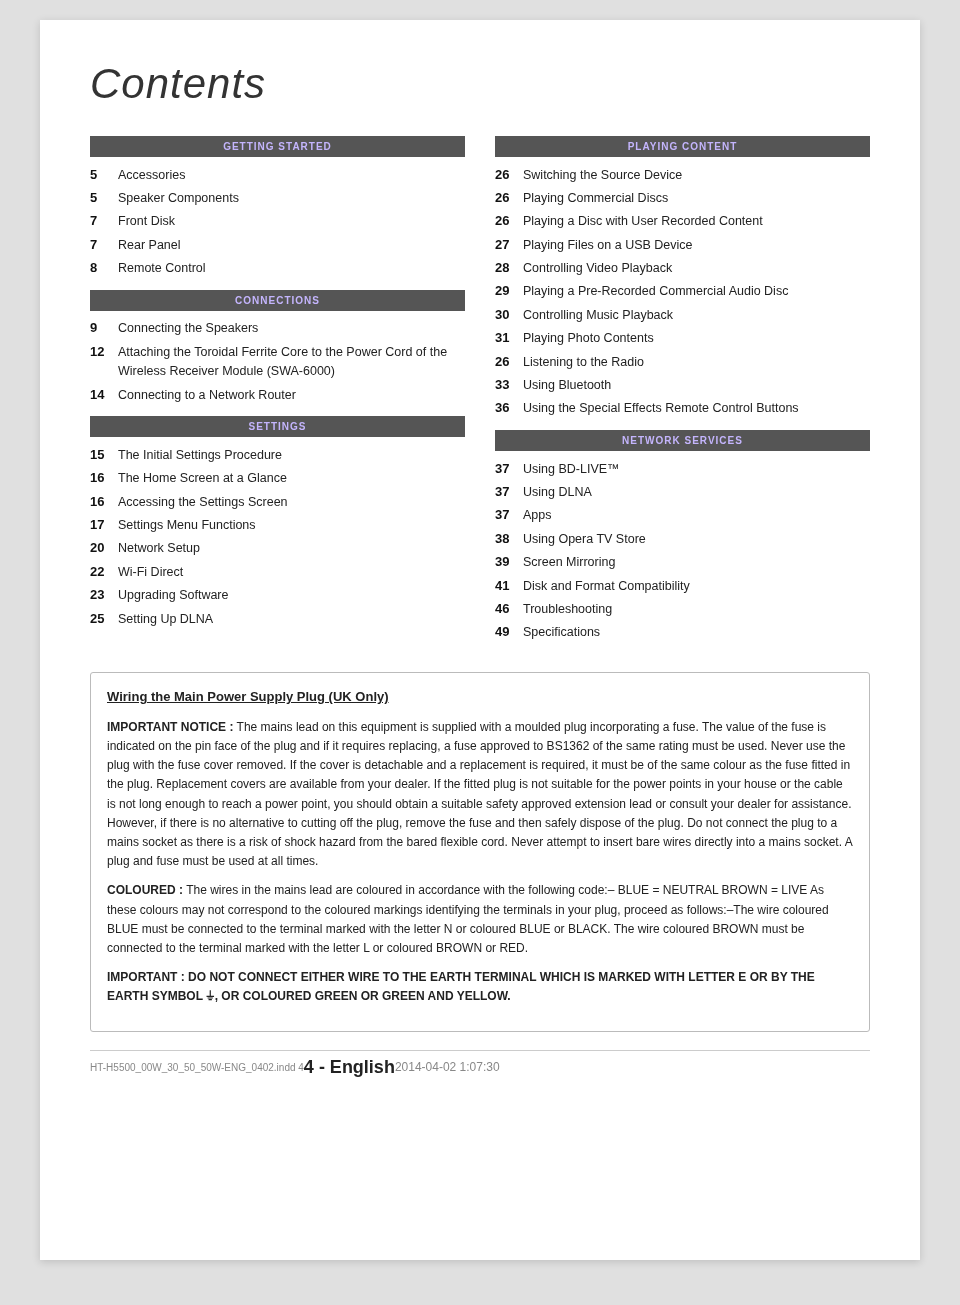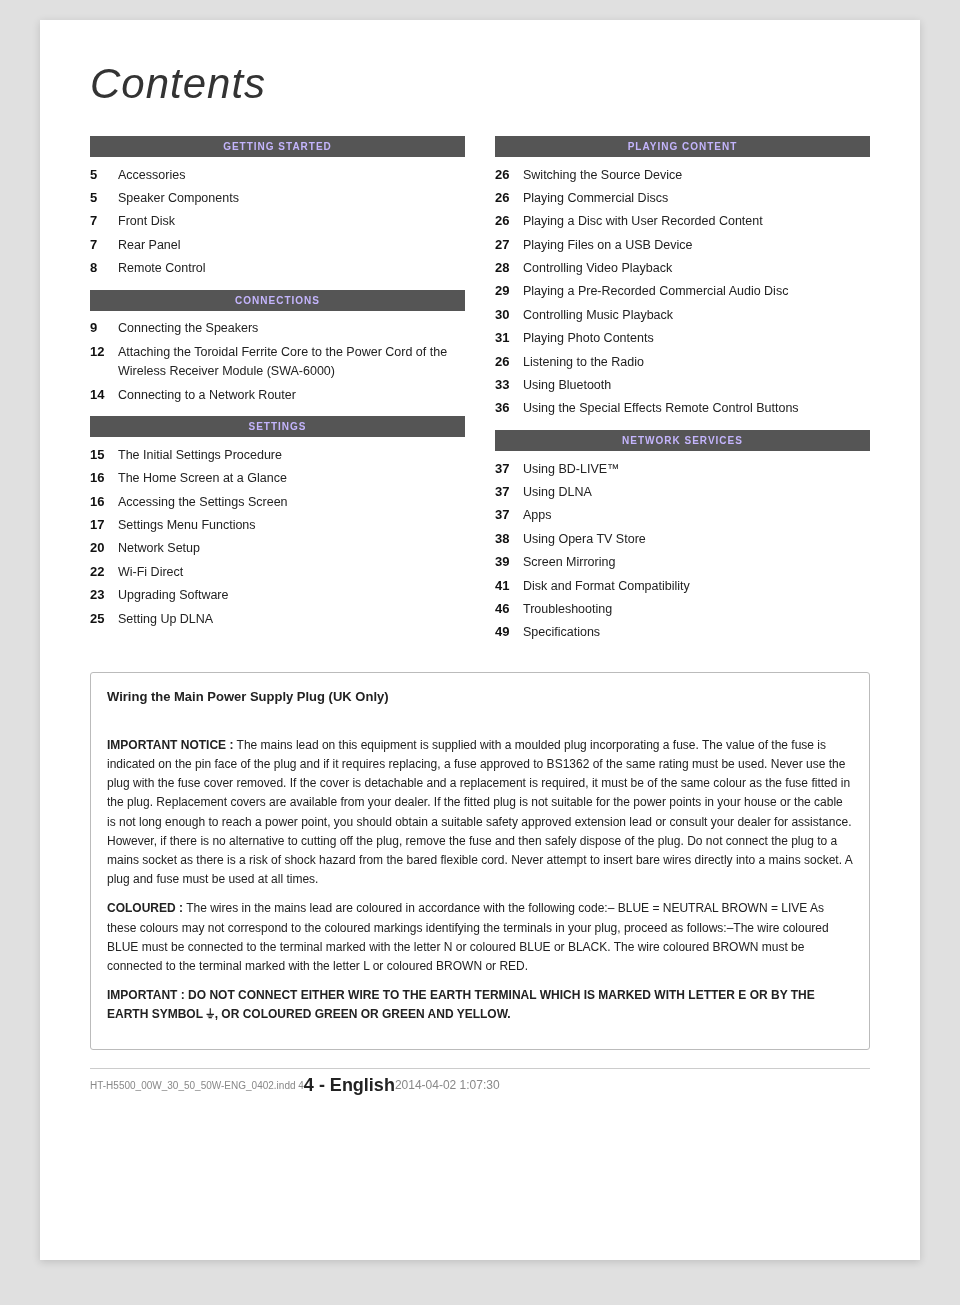--- a/index.html
+++ b/index.html
@@ -70,21 +70,22 @@
       border-radius: 3px;
       padding: 14px 16px;
       margin-top: 28px;
       font-size: 12px;
       line-height: 1.6;
       color: #222;
     }
     .notice-box .notice-title {
       font-size: 13px;
       font-weight: bold;
-      margin-bottom: 28px;
+      text-decoration: underline;
+      margin-bottom: 10px;
     }
     .notice-para {
       margin-bottom: 10px;
     }
     .notice-para strong {
       font-weight: bold;
     }
     .notice-para.all-caps {
       font-weight: bold;
       font-size: 12px;

